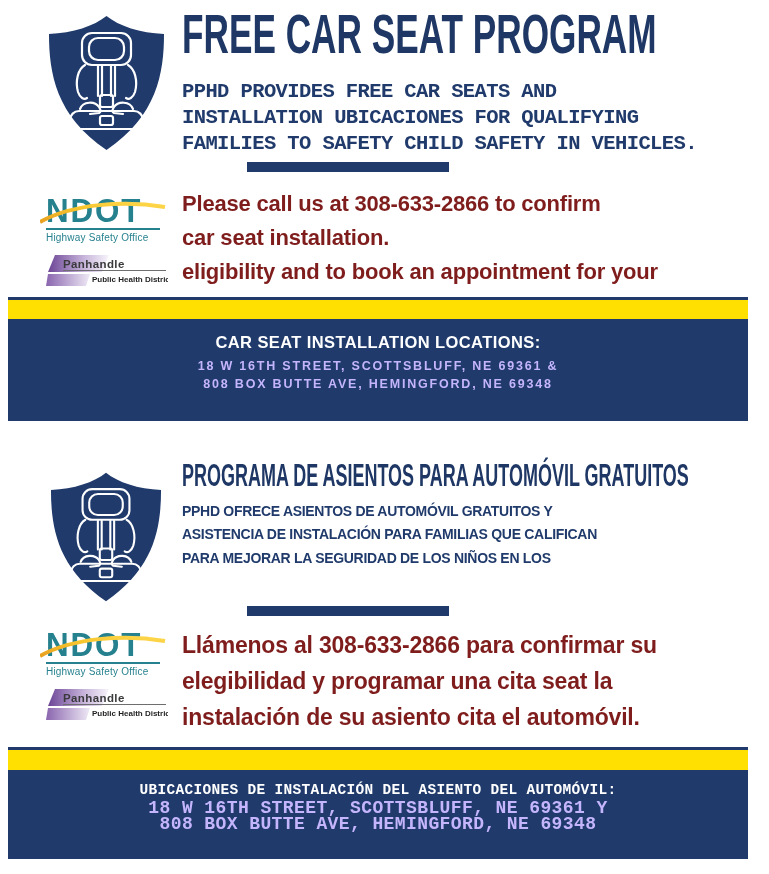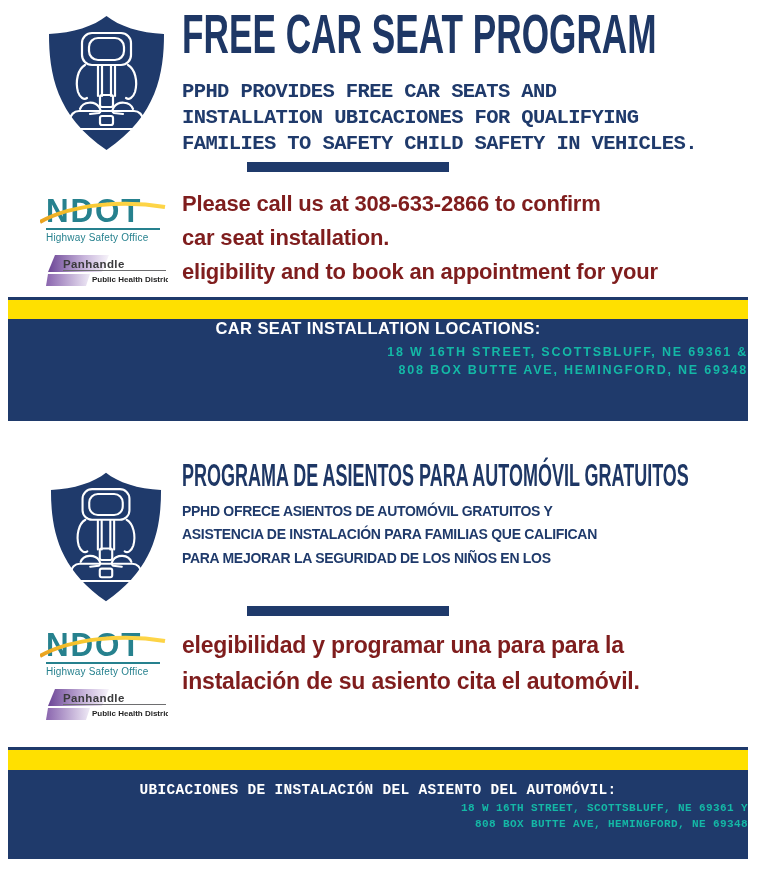--- a/index.html
+++ b/index.html
@@ -49,28 +49,28 @@
   .ph-name{font-family:"Liberation Sans",sans-serif;font-size:11.5px;font-weight:bold;fill:#3A3A3C;letter-spacing:0.4px;}
   .ph-tag{font-family:"Liberation Sans",sans-serif;font-size:8px;font-weight:bold;fill:#1F1F1F;}
 
   
   .banner{left:8px;width:740px;}
   #banner-en{top:297px;} #banner-es{top:747px;font-family:Liberation Mono, monospace;}
   .banner .topline{height:3px;background:#1F3A6B;}
   .banner .stripe{height:19px;background:#FFE000;}
   #banner-es .stripe{height:20px;}
   .banner .bbody{background:#1F3A6B;color:#ffffff;text-align:center;box-sizing:border-box;}
-  #banner-en .bbody{height:102px;padding-top:0;}
+  #banner-en .bbody{height:102px;padding-top:14px;}
   #banner-es .bbody{height:89px;padding-top:12px;}
   .banner-heading{font-weight:bold;}
   #banner-en .banner-heading{font-size:16.5px;letter-spacing:0.4px;}
   #banner-es .banner-heading{font-size:14.5px;letter-spacing:0.3px;}
-  .banner-addr{font-weight:bold;color:#14b8a6;text-align:right;}
+  .banner-addr{font-weight:bold;color:#c4b5fd;}
   #banner-en .banner-addr{margin-top:6px;font-size:12.5px;letter-spacing:1.8px;line-height:17.5px;}
-  #banner-es .banner-addr{margin-top:3px;font-size:11px;letter-spacing:0.4px;line-height:15.5px;}
+  #banner-es .banner-addr{margin-top:3px;font-size:18px;letter-spacing:0.4px;line-height:15.5px;}
 </style>
 </head>
 <body>
 
 <svg width="0" height="0" style="position:absolute" aria-hidden="true">
   <defs>
     <linearGradient id="grad-swoosh" x1="0" y1="1" x2="1" y2="0">
       <stop offset="0" stop-color="#E9A01F"></stop>
         <stop offset="0.55" stop-color="#F7C62E"></stop>
         <stop offset="1" stop-color="#FFD84D"></stop>
@@ -203,21 +203,22 @@
     <svg class="pphd" viewBox="0 0 122 34">
       <polygon points="9,1 63,1 56,18 2,18" fill="url(#grad-purple)"></polygon>
       <polygon points="2,20 44,20 40,32 0,32" fill="url(#grad-purple2)"></polygon>
       <text x="17" y="14" class="ph-name">Panhandle</text>
       <line x1="17" y1="16.5" x2="120" y2="16.5" stroke="#6E6E70" stroke-width="1.2"></line>
       <text x="46" y="28" class="ph-tag">Public Health District</text>
     </svg>
   </div>
 
   <div class="abs call call-es">
-    <div>elegibilidad y programar una para para la</div>
+    <div>Llámenos al 308-633-2866 para confirmar su</div>
+    <div>elegibilidad y programar una cita seat la</div>
     <div>instalación de su asiento cita el automóvil.</div>
   </div>
 
   <div class="abs banner" id="banner-es">
     <div class="topline"></div>
     <div class="stripe"></div>
     <div class="bbody">
       <div class="banner-heading">UBICACIONES DE INSTALACIÓN DEL ASIENTO DEL AUTOMÓVIL:</div>
       <div class="banner-addr">
         <div>18 W 16TH STREET, SCOTTSBLUFF, NE 69361 Y</div>

